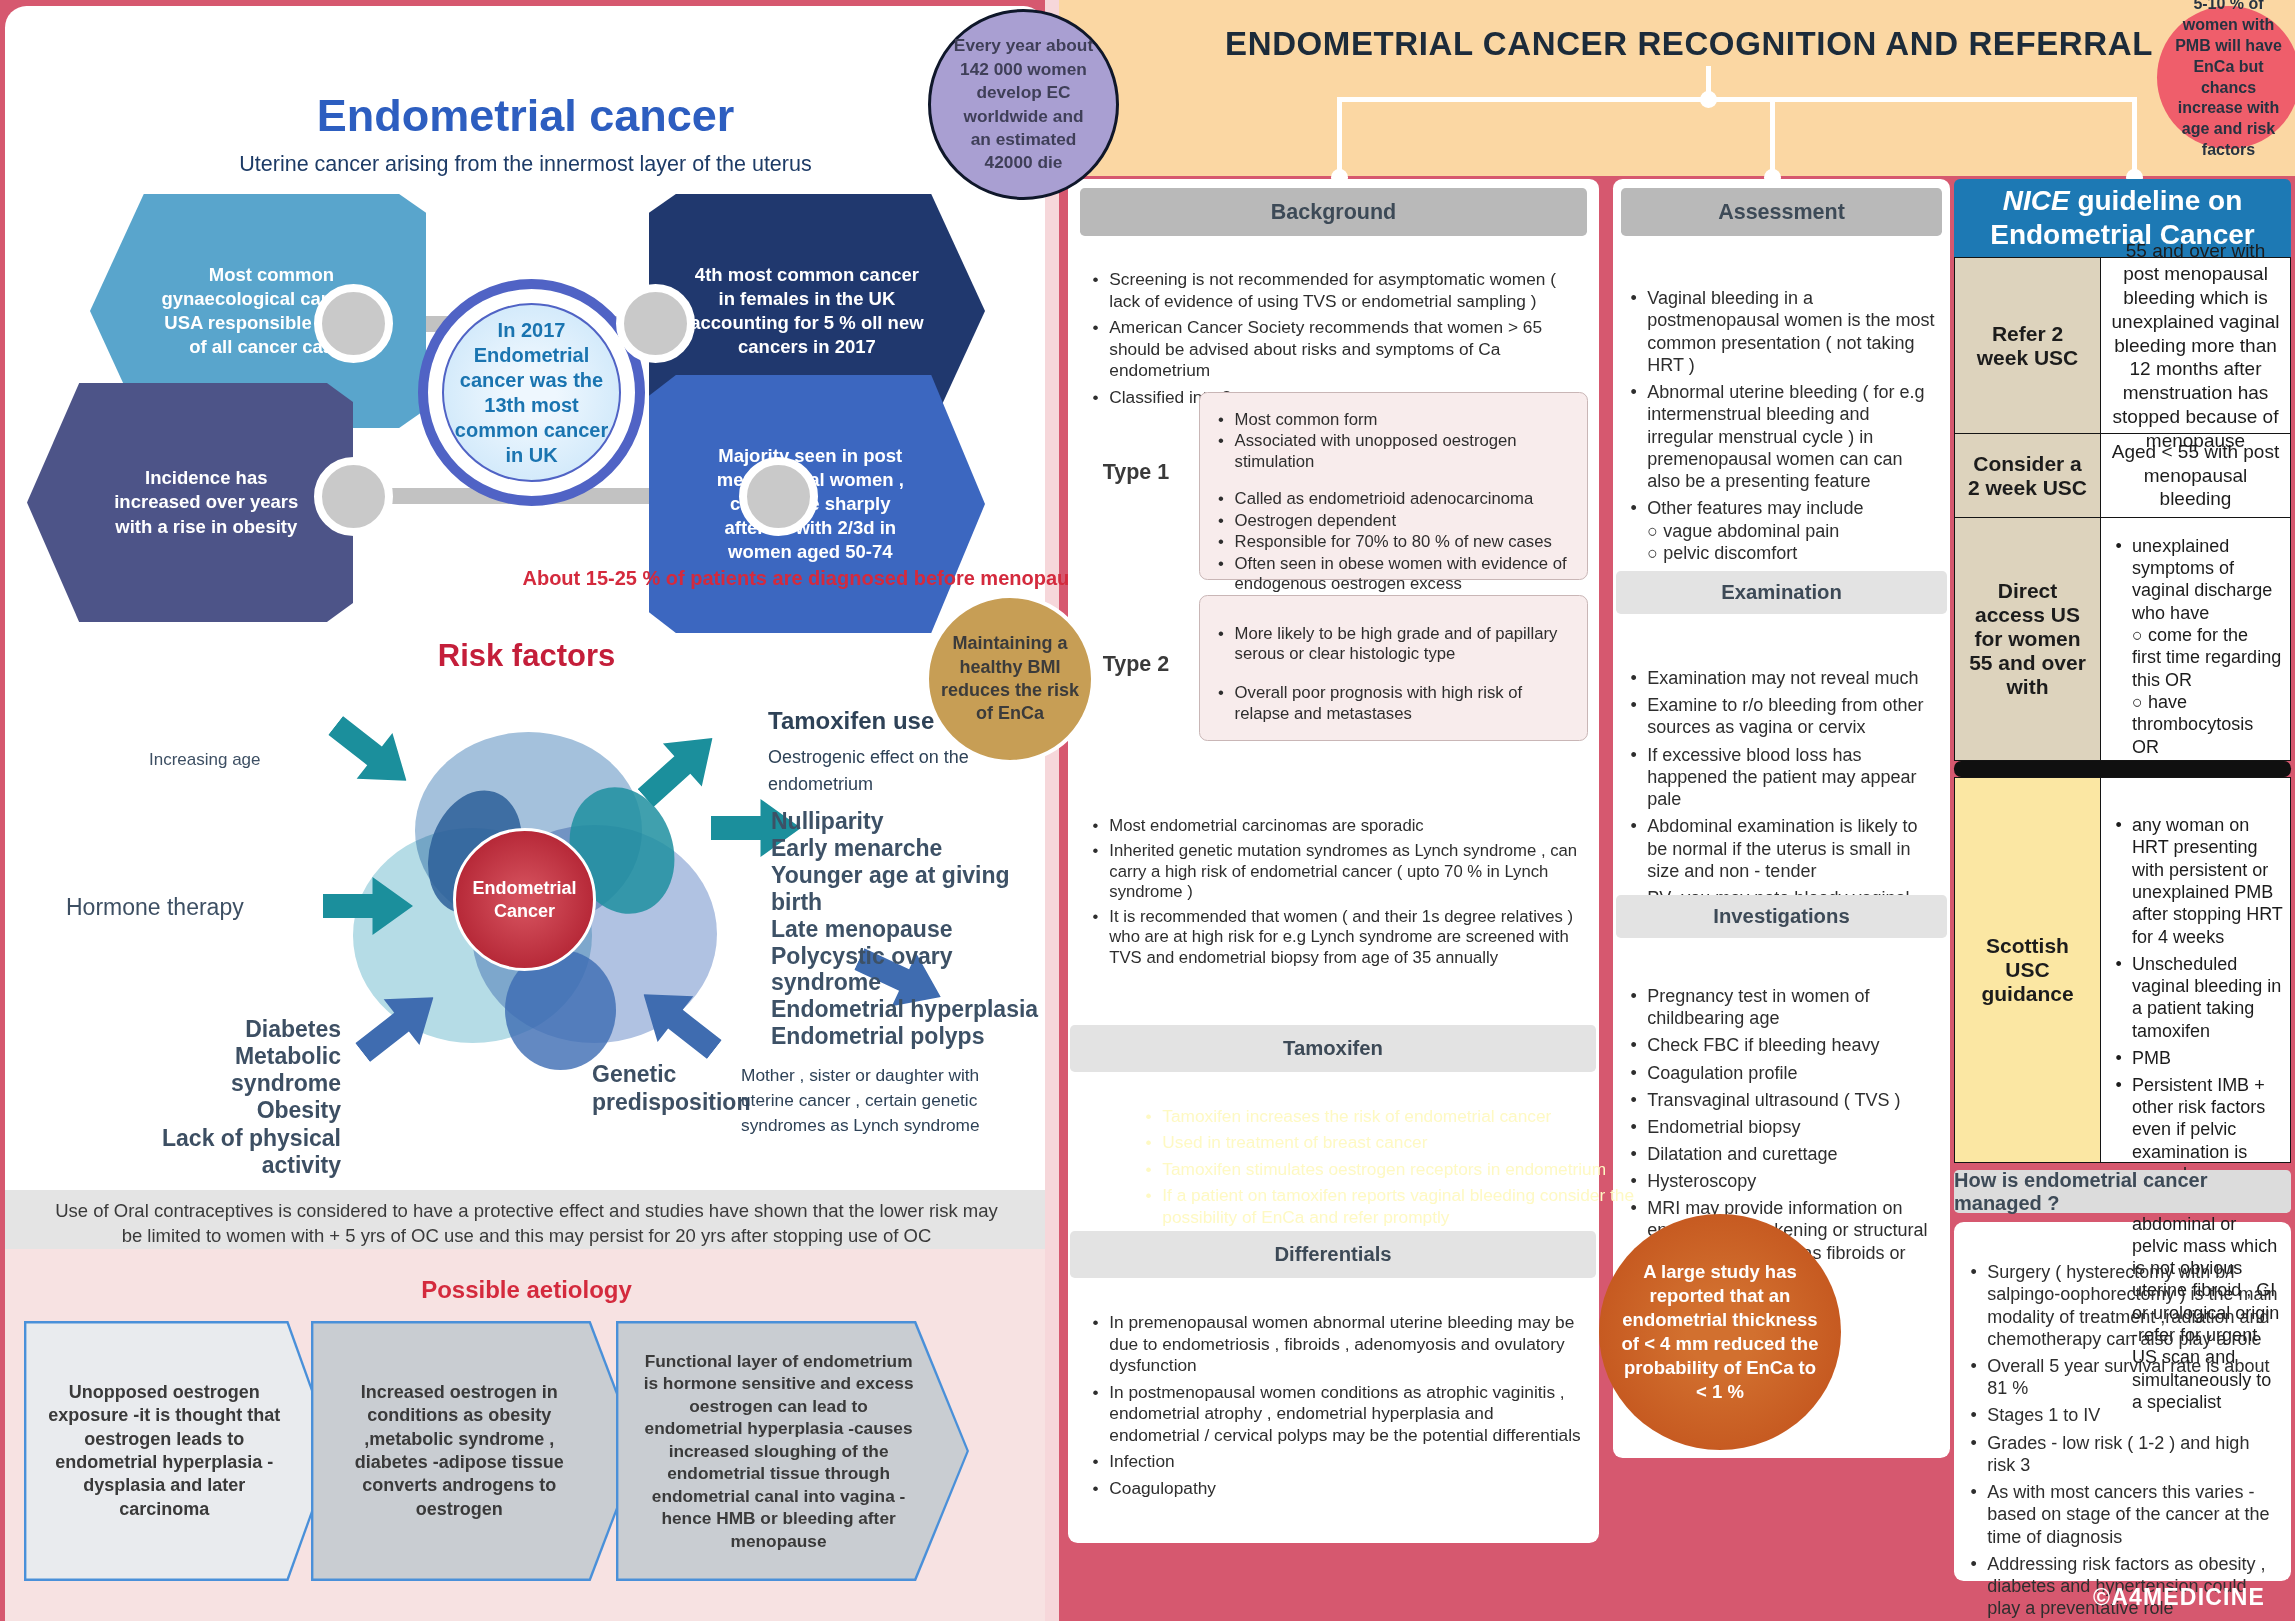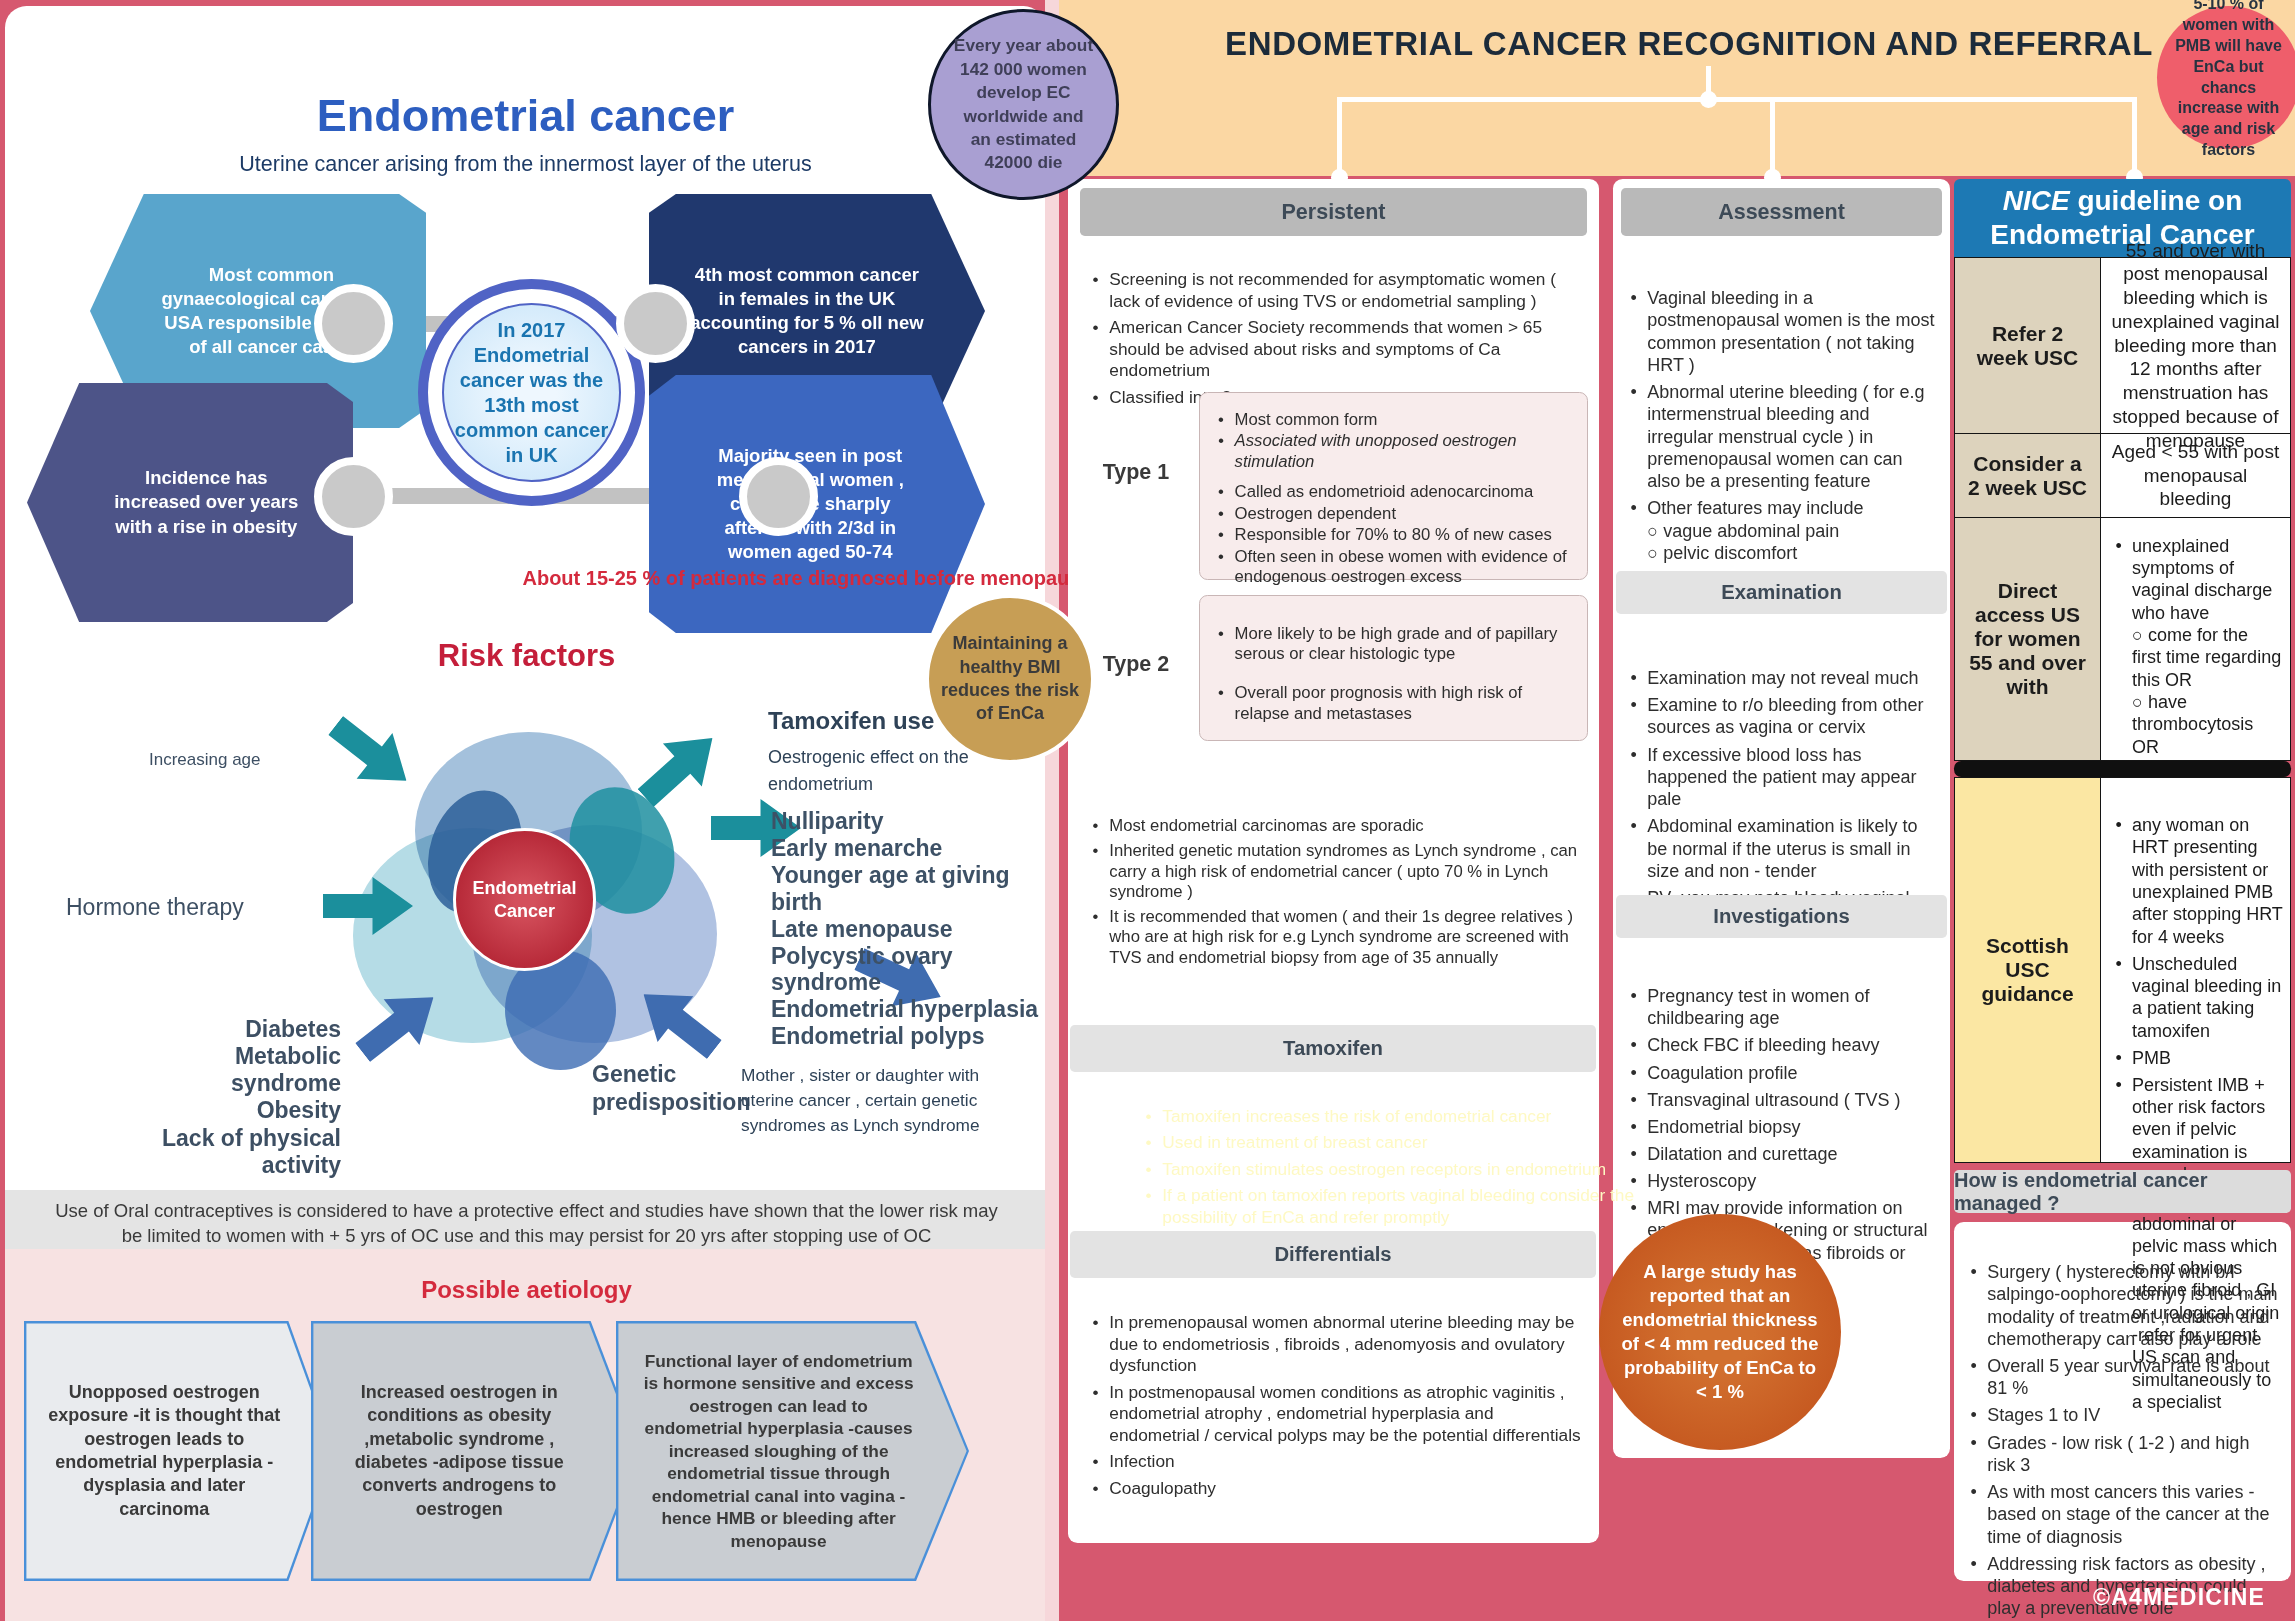--- a/index.html
+++ b/index.html
@@ -156,33 +156,33 @@
     </div>
   </div>
   <div class="abs chev" style="left:616px;top:1321px;width:317px;height:260px;background:#4a90d9;z-index:1;">
     <div class="inner" style="background:#c9cdd2;">
       <div class="ctr" style="width:80%;margin-right:8%;font-size:17.3px;font-weight:bold;color:#3a3a3a;line-height:1.3;">Functional layer of endometrium is hormone sensitive and excess oestrogen can lead to endometrial hyperplasia -causes increased sloughing of the endometrial tissue through endometrial canal into vagina -hence HMB or bleeding after menopause</div>
     </div>
   </div>
 
   <div class="abs" style="left:1068px;top:179px;width:531px;height:1364px;background:#fff;border-radius:9.6px;z-index:1;"></div>
   <div class="abs bar dark" style="left:1080px;top:188px;width:507px;height:48px;font-size:21.5px;z-index:2;">
-    <span>Persistent</span>
+    <span>Background</span>
   </div>
   <div class="abs bullets" style="left:1089px;top:269px;width:496px;font-size:17.3px;color:#2e2e2e;line-height:1.25;z-index:2;">
     <div class="b">Screening is not recommended for asymptomatic women ( lack of evidence of using TVS or endometrial sampling )</div>
     <div class="b">American Cancer Society recommends that women &gt; 65 should be advised about risks and symptoms of Ca endometrium</div>
     <div class="b">Classified into 2 types</div>
   </div>
 
   <div class="abs ctr" style="left:1076px;top:460px;width:120px;font-size:21.5px;font-weight:bold;color:#3a3a3a;z-index:2;">Type 1</div>
   <div class="abs pinkbox" style="left:1199px;top:392px;width:389px;height:188px;z-index:2;">
     <div class="bullets" style="padding:16.7px 14.3px 6px 14.3px;font-size:16.7px;color:#2e2e2e;line-height:1.22;">
       <div class="b" style="margin-bottom:1.2px;">Most common form</div>
-      <div class="b" style="margin-bottom:10px;font-style:italic;">Associated with unopposed oestrogen stimulation</div>
+      <div class="b" style="margin-bottom:17px;">Associated with unopposed oestrogen stimulation</div>
       <div class="b" style="margin-bottom:1.2px;">Called as endometrioid adenocarcinoma</div>
       <div class="b" style="margin-bottom:1.2px;">Oestrogen dependent</div>
       <div class="b" style="margin-bottom:1.2px;">Responsible for 70% to 80 % of new cases</div>
       <div class="b" style="margin-bottom:1.2px;">Often seen in obese women with evidence of endogenous oestrogen excess</div>
     </div>
   </div>
 
   <div class="abs ctr" style="left:1076px;top:652px;width:120px;font-size:21.5px;font-weight:bold;color:#3a3a3a;z-index:2;">Type 2</div>
   <div class="abs pinkbox" style="left:1199px;top:595px;width:389px;height:146px;z-index:2;">
     <div class="bullets" style="padding:27.5px 14.3px 6px 14.3px;font-size:16.7px;color:#2e2e2e;line-height:1.22;">

